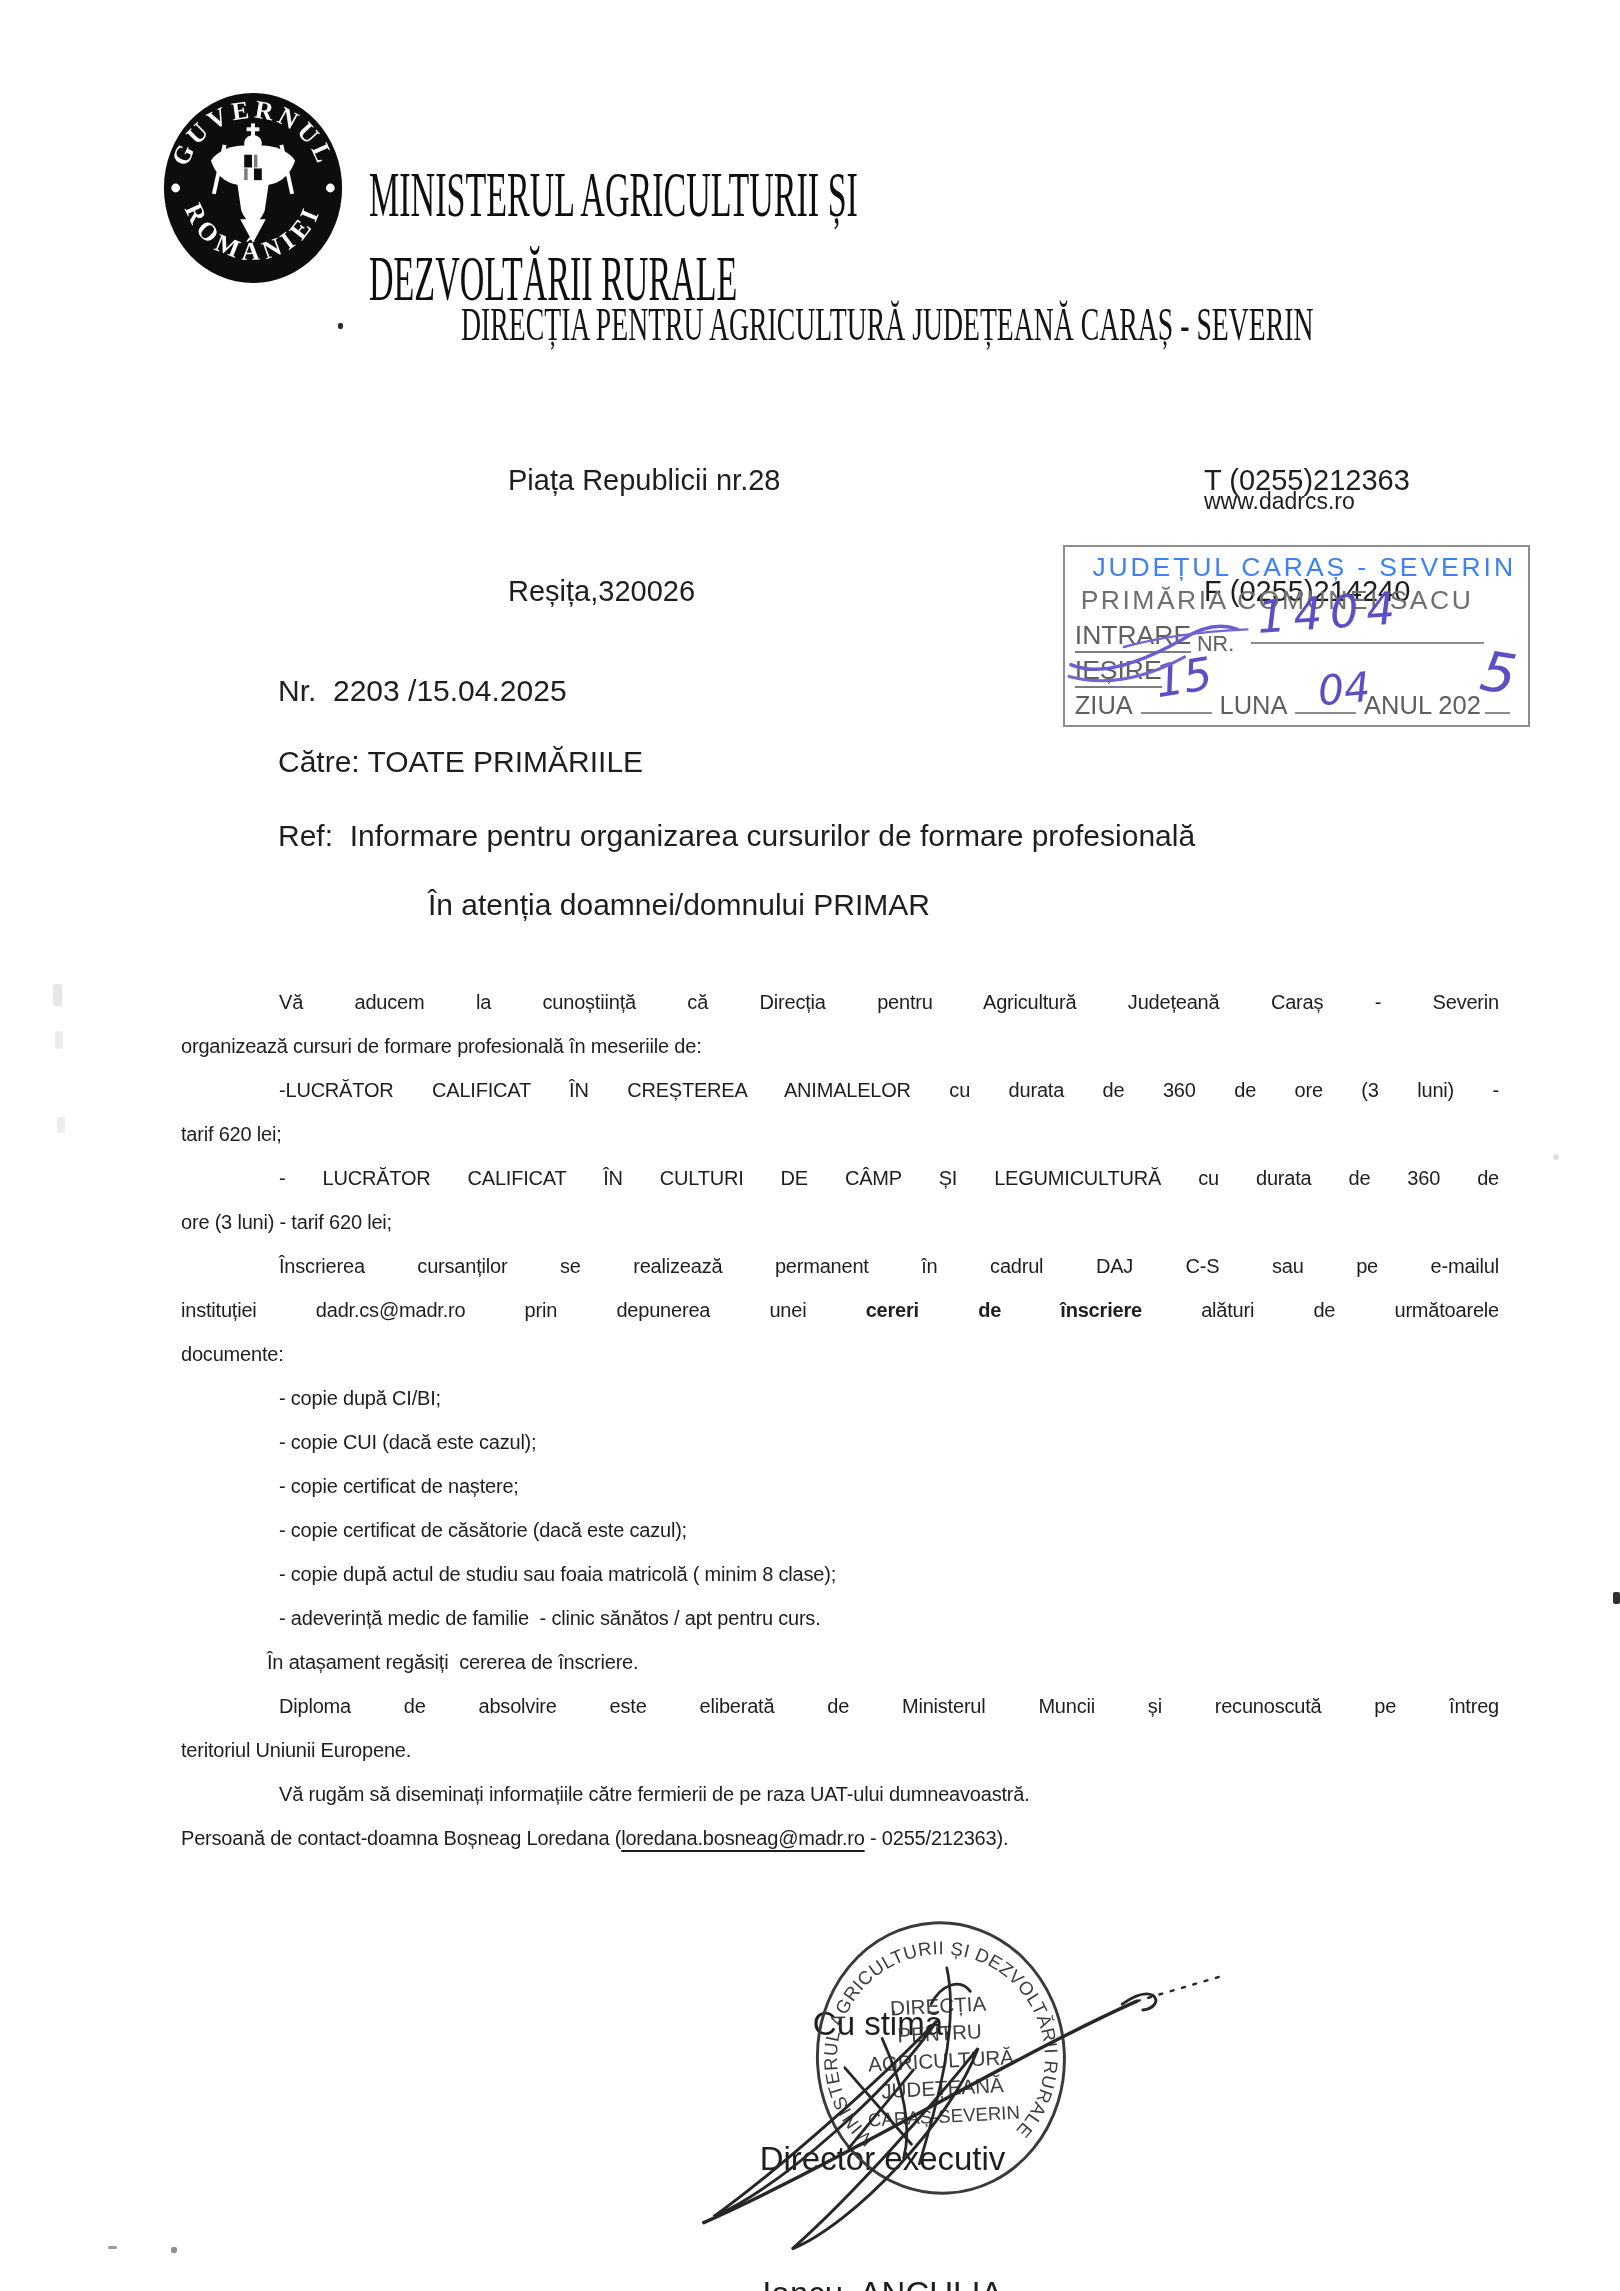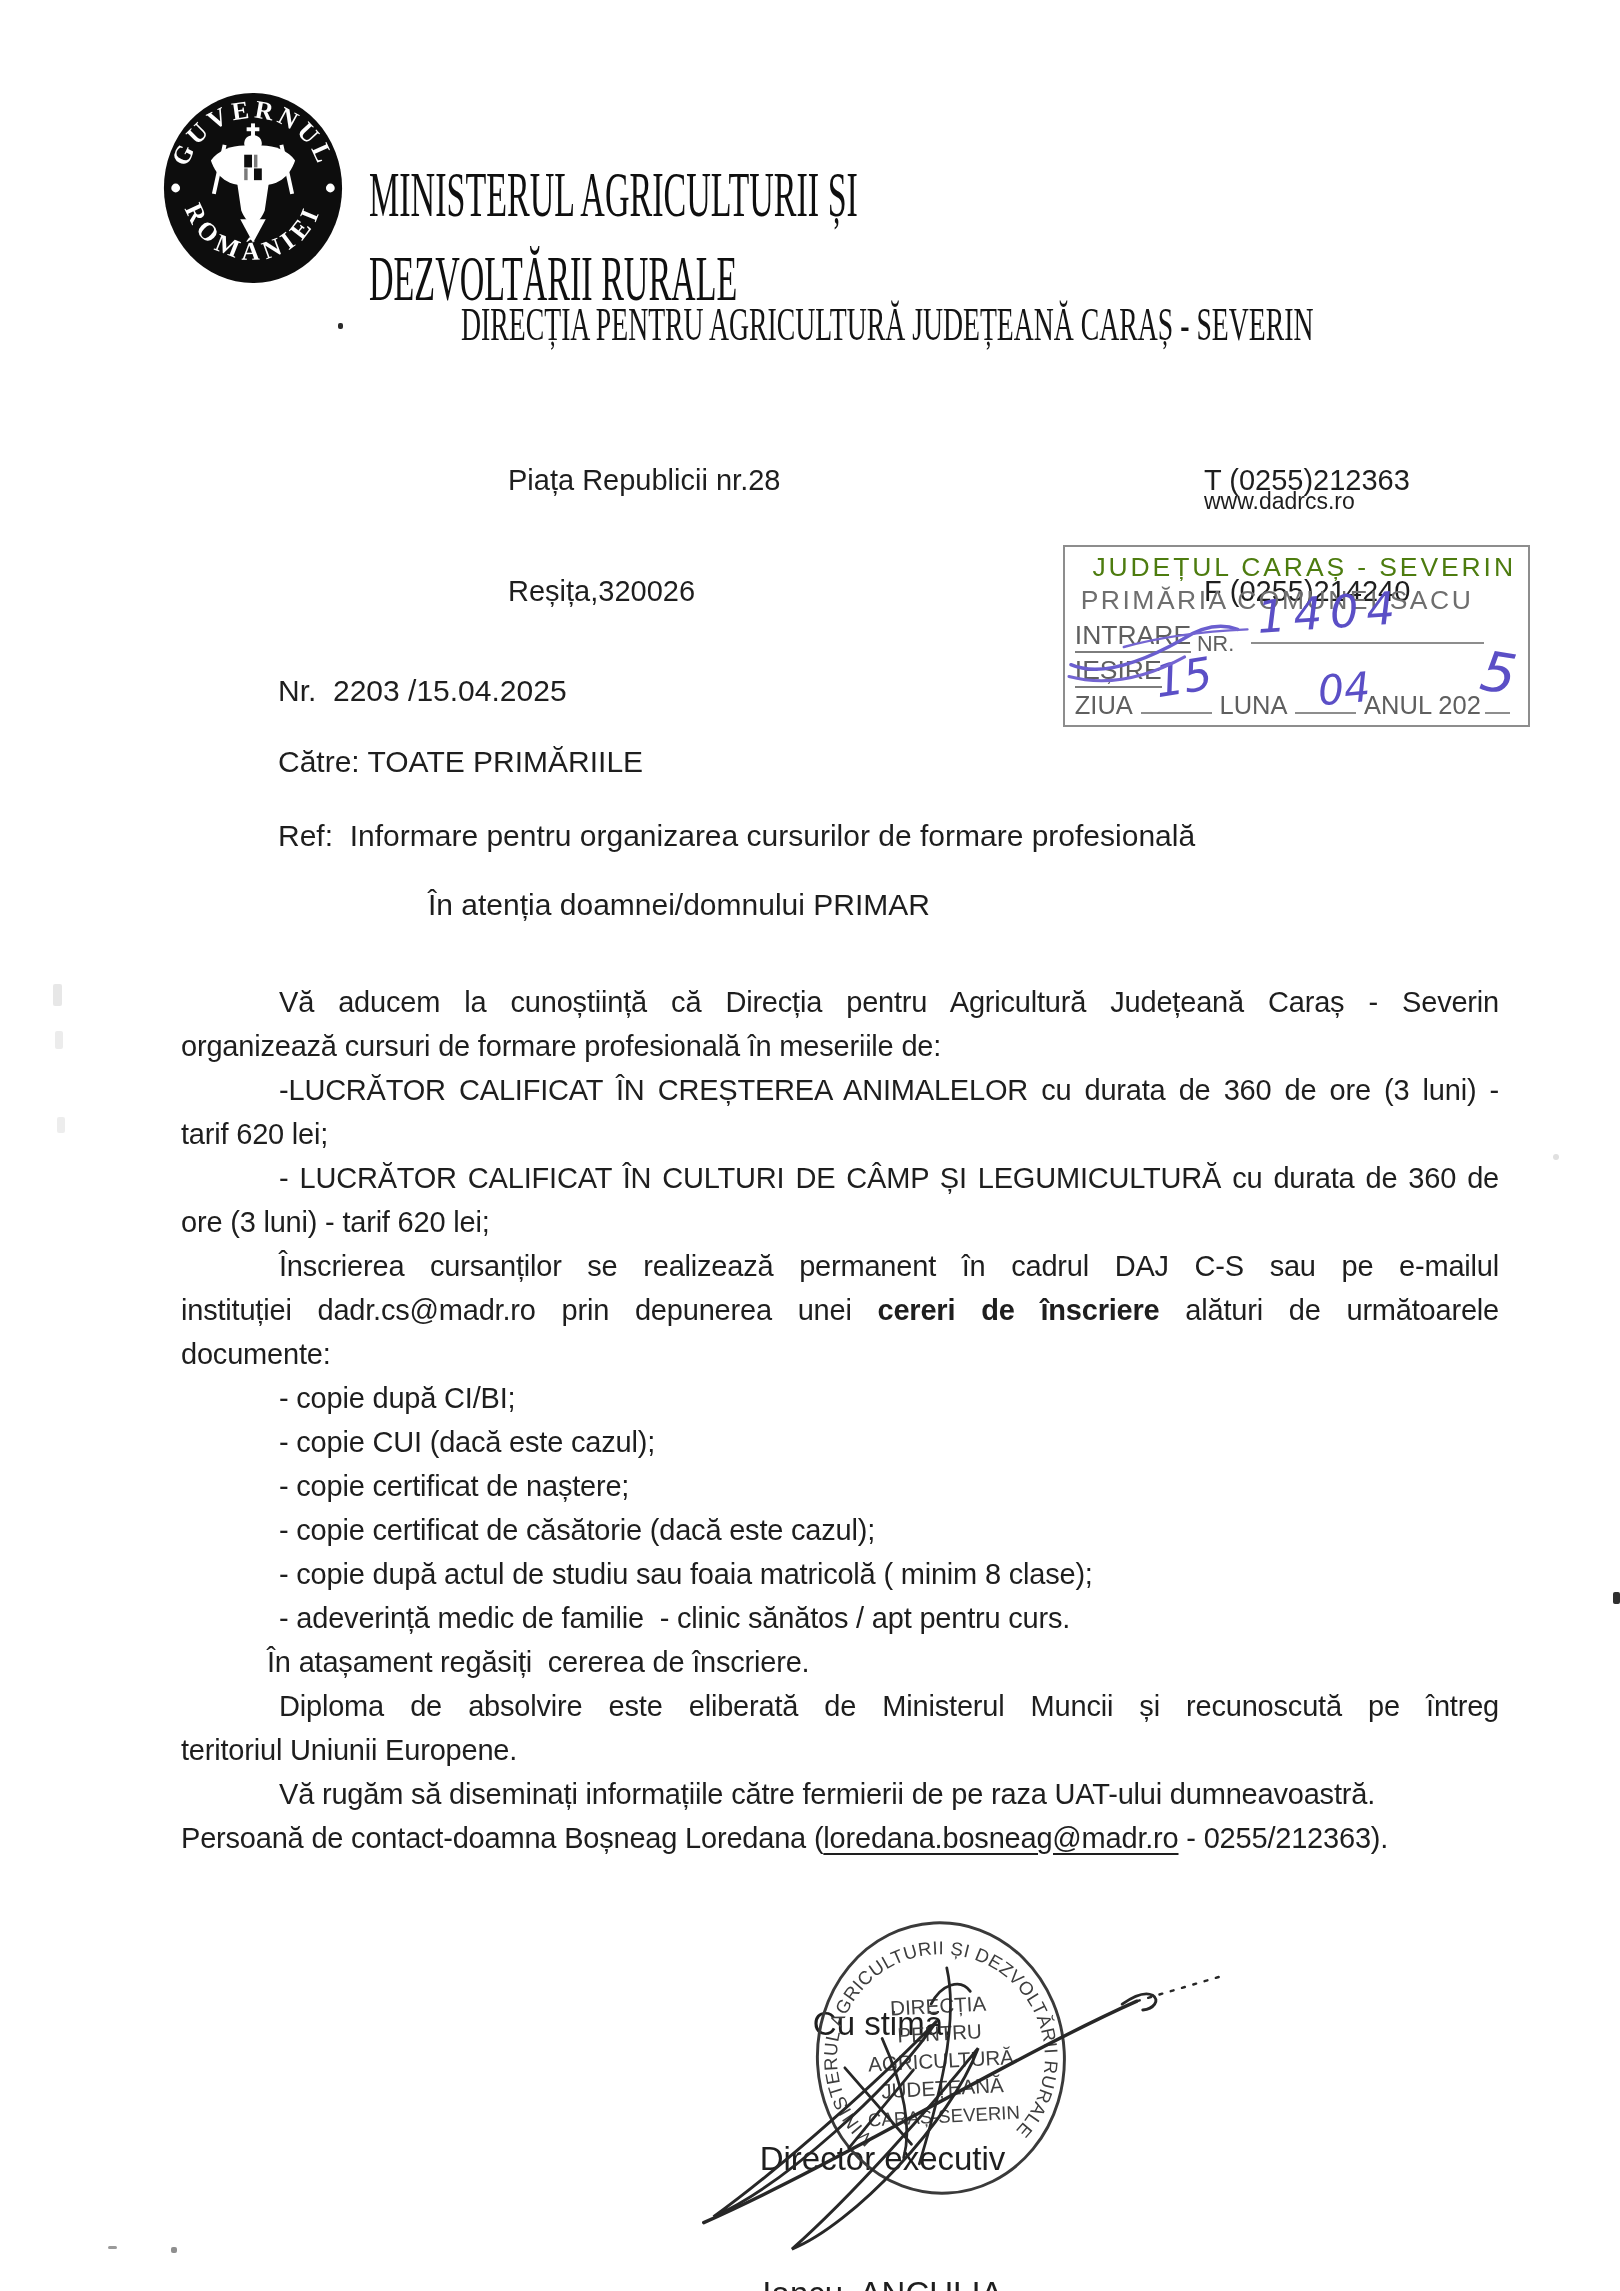--- a/index.html
+++ b/index.html
@@ -12,42 +12,42 @@
   .min1{top:159px;}
   .min2{top:243px;}
   .dir-line{position:absolute;left:461px;top:297px;font-family:"Liberation Serif",serif;color:#141414;
             font-size:47px;transform:scale(0.59,1);transform-origin:left top;white-space:nowrap;}
   .addr{position:absolute;left:508px;top:388px;font-size:29px;line-height:37px;white-space:pre-wrap;}
   .tel{position:absolute;left:1204px;top:388px;font-size:29px;line-height:37px;white-space:pre-wrap;}
   .web{position:absolute;left:1204px;top:488px;font-size:23px;}
   
   .rstamp{position:absolute;left:1063px;top:545px;width:463px;height:178px;
           border:2px solid #8d8d8d;color:#686868;}
-  .rstamp .l1{position:absolute;top:4.9px;left:27.4px;font-size:26.5px;letter-spacing:2.9px;color:#4d7c0f;white-space:nowrap;}
+  .rstamp .l1{position:absolute;top:4.9px;left:27.4px;font-size:26.5px;letter-spacing:2.9px;color:#3b82f6;white-space:nowrap;}
   .rstamp .l2{position:absolute;top:38px;left:15.7px;font-size:26.5px;letter-spacing:2.5px;color:#6e6e6e;white-space:nowrap;}
   .rstamp .row3{position:absolute;top:71px;left:9.8px;font-size:26.5px;color:#5f5f5f;}
   .rstamp .row4{position:absolute;top:108px;left:9.8px;font-size:26.5px;color:#5f5f5f;}
   .rstamp .row5{position:absolute;top:141px;left:9.8px;font-size:25.5px;color:#5f5f5f;white-space:nowrap;}
   .ulab{border-bottom:2px solid #7d7d7d;padding-bottom:1px;}
   .nrlab{font-size:21.6px;vertical-align:-7.8px;margin-left:5.9px;margin-top:32px;}
   .wline{display:inline-block;border-bottom:2px solid #8d8d8d;height:23.5px;vertical-align:baseline;}
   .hw{position:absolute;font-family:"DejaVu Sans",sans-serif;font-style:italic;color:#5b4fc6;}
   .hw-nr{left:192px;top:39px;font-size:45px;letter-spacing:7.8px;transform:rotate(-4deg);}
   .hw-ziua{left:90px;top:104px;font-size:45px;transform:rotate(-9deg);}
   .hw-luna{left:253px;top:118px;font-size:41px;transform:rotate(-5deg);}
   .hw-anul{left:416px;top:94px;font-size:55px;transform:rotate(9deg);}
   .rstamp svg{position:absolute;inset:0;pointer-events:none;}
   
   .refline{position:absolute;left:278px;font-size:30px;white-space:pre;}
   .nrline{top:674px;}
   .toline{top:745px;}
   .rline{top:819px;}
   .attline{left:428px;top:888px;}
   
-  .bodytext{position:absolute;left:181px;top:980px;width:1318px;font-size:29px;letter-spacing:-0.2px;}
+  .bodytext{position:absolute;left:181px;top:980px;width:1318px;font-size:20px;letter-spacing:-0.2px;}
   .bline{height:44px;line-height:44px;white-space:pre;}
   .bline.just{white-space:normal;text-align:justify;text-align-last:justify;}
   .ind1{padding-left:98px;}
   .ind2{padding-left:86px;}
   .b{font-weight:700;}
   .u{text-decoration:underline;text-underline-offset:4.9px;}
   
   .closing{position:absolute;left:608px;top:1911px;width:549px;text-align:center;
            font-size:33px;line-height:45px;white-space:pre-wrap;}
   .sigstamp{position:absolute;left:588px;top:1911px;width:745px;height:392px;}

